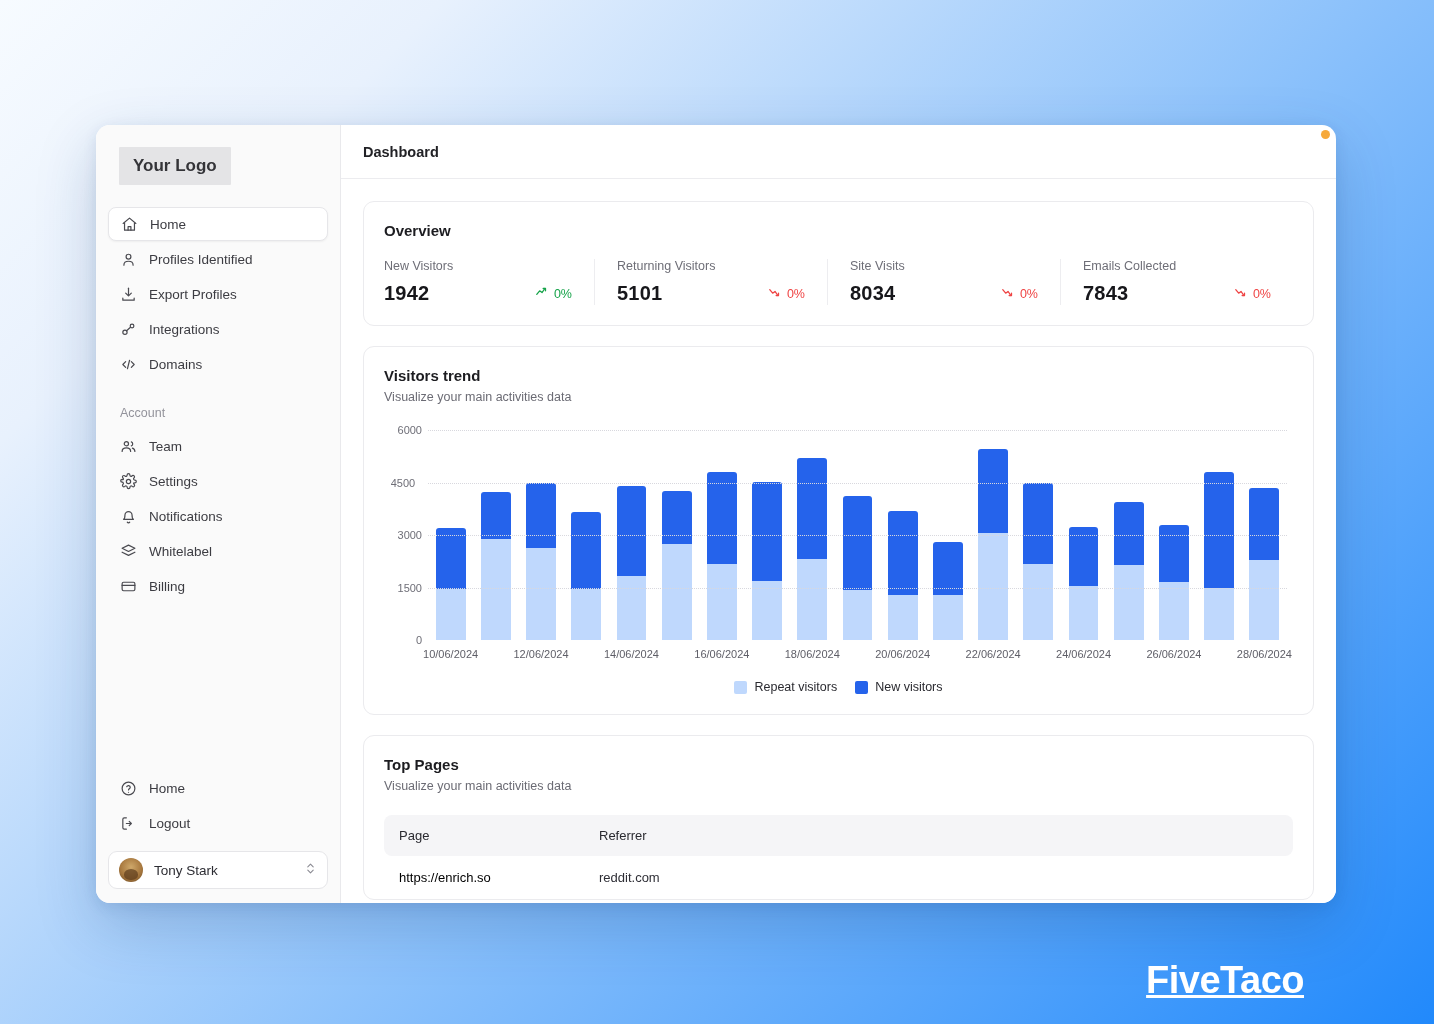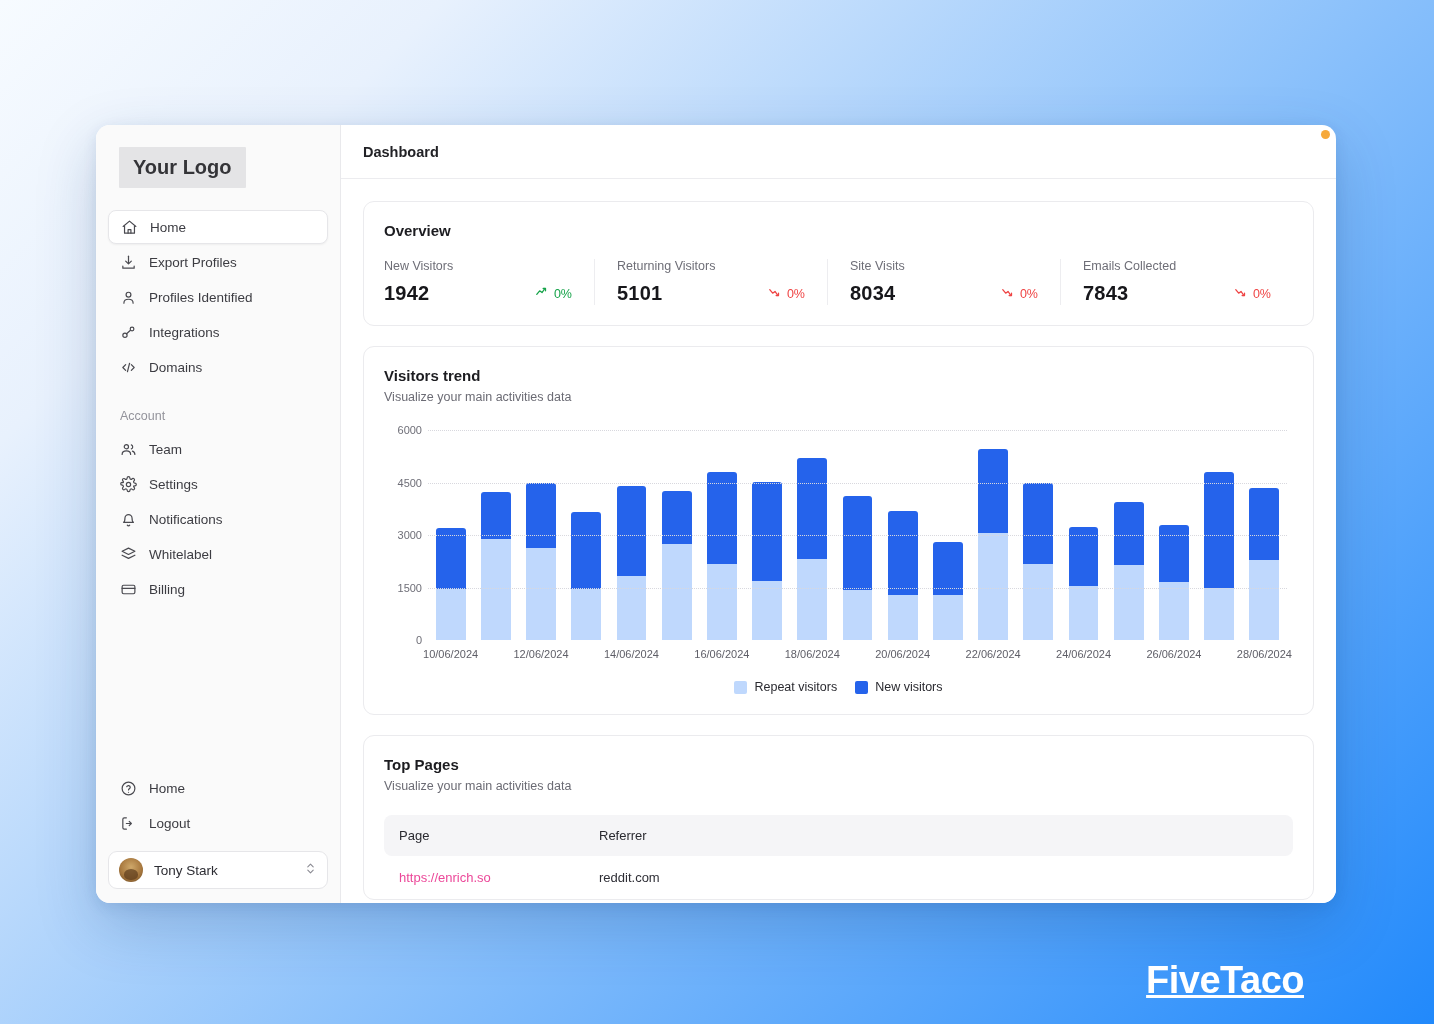--- a/index.html
+++ b/index.html
@@ -33,21 +33,21 @@
     background: #fafafa;
     border-right: 1px solid #e9e9ec;
     display: flex; flex-direction: column;
     padding: 18px 12px 14px 12px;
     position: relative;
   }
   #logo-box {
     background: #e4e4e6;
     border-radius: 1px;
     padding: 9px 14px;
-    font-size: 20px; font-weight: 700; color: #343438;
+    font-size: 17px; font-weight: 700; color: #343438;
     align-self: flex-start;
     margin: 4px 0 22px 11px;
   }
   .nav-item {
     display: flex; align-items: center; gap: 12px;
     height: 34px;
     padding: 0 12px;
     border-radius: 8px;
     color: #3c3c42;
     font-size: 13.5px;
@@ -152,21 +152,21 @@
   #bottom-row { display:flex; gap: 12px; flex: 0 0 auto; }
   #bottom-row > .card { flex: 1 1 0; min-width: 0; padding-bottom: 0; }
   .tbl-head {
     display:flex; background:#f5f5f7; border-radius: 8px;
     padding: 13px 15px; margin-top: 22px;
     font-size: 13px; color:#2a2a30; font-weight: 500;
   }
   .tbl-head .c1 { flex: 0 0 200px; }
   .tbl-row { display:flex; padding: 14px 15px; font-size: 13px; color:#2f2f36; }
   .tbl-row .c1 { flex: 0 0 200px; }
-  .tbl-row .c1 a { color:#ec4899; text-decoration:none; }
+  .tbl-row .c1 a { color:#000000; text-decoration:none; }
   .loc-rows { margin-top: 22px; }
   .loc-row { display:flex; align-items:center; gap: 9px; margin-bottom: 8px; }
   .loc-bar {
     background:#2563eb; border-radius:5px; height: 28px;
     display:flex; align-items:center; padding-left: 9px;
     color:#fff; font-size: 11.5px;
   }
   .loc-val { font-size: 11.5px; color:#2a2a30; }
   
   #watermark {
@@ -192,35 +192,35 @@
               <path d="M3 10.5 12 3l9 7.5"></path>
               <path d="M5 10v10h14V10"></path>
               <path d="M10 20v-5h4v5"></path>
             </svg>
           </span>
           <span>Home</span>
         </div>
         <div class="nav-item">
           <span class="nav-icon">
             <svg width="17" height="17" viewBox="0 0 24 24" fill="none" stroke="currentColor" stroke-width="1.7" stroke-linecap="round" stroke-linejoin="round">
+              <circle cx="12" cy="8" r="3.4"></circle>
+              <path d="M5.5 20c0-3.3 2.9-5.5 6.5-5.5s6.5 2.2 6.5 5.5"></path>
+            </svg>
+          </span>
+          <span>Profiles Identified</span>
+        </div>
+        <div class="nav-item">
+          <span class="nav-icon">
+            <svg width="17" height="17" viewBox="0 0 24 24" fill="none" stroke="currentColor" stroke-width="1.7" stroke-linecap="round" stroke-linejoin="round">
               <path d="M12 3v10"></path>
               <path d="m8 10 4 4 4-4"></path>
               <path d="M4 17v3h16v-3"></path>
             </svg>
           </span>
           <span>Export Profiles</span>
-        </div>
-        <div class="nav-item">
-          <span class="nav-icon">
-            <svg width="17" height="17" viewBox="0 0 24 24" fill="none" stroke="currentColor" stroke-width="1.7" stroke-linecap="round" stroke-linejoin="round">
-              <circle cx="12" cy="8" r="3.4"></circle>
-              <path d="M5.5 20c0-3.3 2.9-5.5 6.5-5.5s6.5 2.2 6.5 5.5"></path>
-            </svg>
-          </span>
-          <span>Profiles Identified</span>
         </div>
         <div class="nav-item">
           <span class="nav-icon">
             <svg width="17" height="17" viewBox="0 0 24 24" fill="none" stroke="currentColor" stroke-width="1.7" stroke-linecap="round" stroke-linejoin="round">
               <circle cx="7" cy="16" r="3"></circle>
               <circle cx="17" cy="7" r="2.6"></circle>
               <path d="m9.3 13.8 5.1-4.6"></path>
             </svg>
           </span>
           <span>Integrations</span>
@@ -509,21 +509,21 @@
                   <div class="seg-new" style="height:47.465437788018434%;background:#2563eb"></div>
                   <div class="seg-rep" style="height:52.53456221198156%;background:#bfd8fd"></div>
                 </div>
               </div>
             </div>
         <div class="ytick" style="top: 100%;">0</div>
             <div class="ytick" style="top: 75%;">1500</div>
             <div class="gridline" style="top: 75%;"></div>
             <div class="ytick" style="top: 50%;">3000</div>
             <div class="gridline" style="top: 50%;"></div>
-            <div class="ytick" style="top: 25%;">4500</div>
+            <div class="ytick" style="top: 25%; text-align: center;">4500</div>
             <div class="gridline" style="top: 25%;"></div>
             <div class="ytick" style="top: 0%;">6000</div>
             <div class="gridline" style="top: 0%;"></div>
           </div>
         <div id="xaxis">
             <div class="xtick" style="left: 2.63158%;">10/06/2024</div>
             <div class="xtick" style="left: 13.1579%;">12/06/2024</div>
             <div class="xtick" style="left: 23.6842%;">14/06/2024</div>
             <div class="xtick" style="left: 34.2105%;">16/06/2024</div>
             <div class="xtick" style="left: 44.7368%;">18/06/2024</div>

